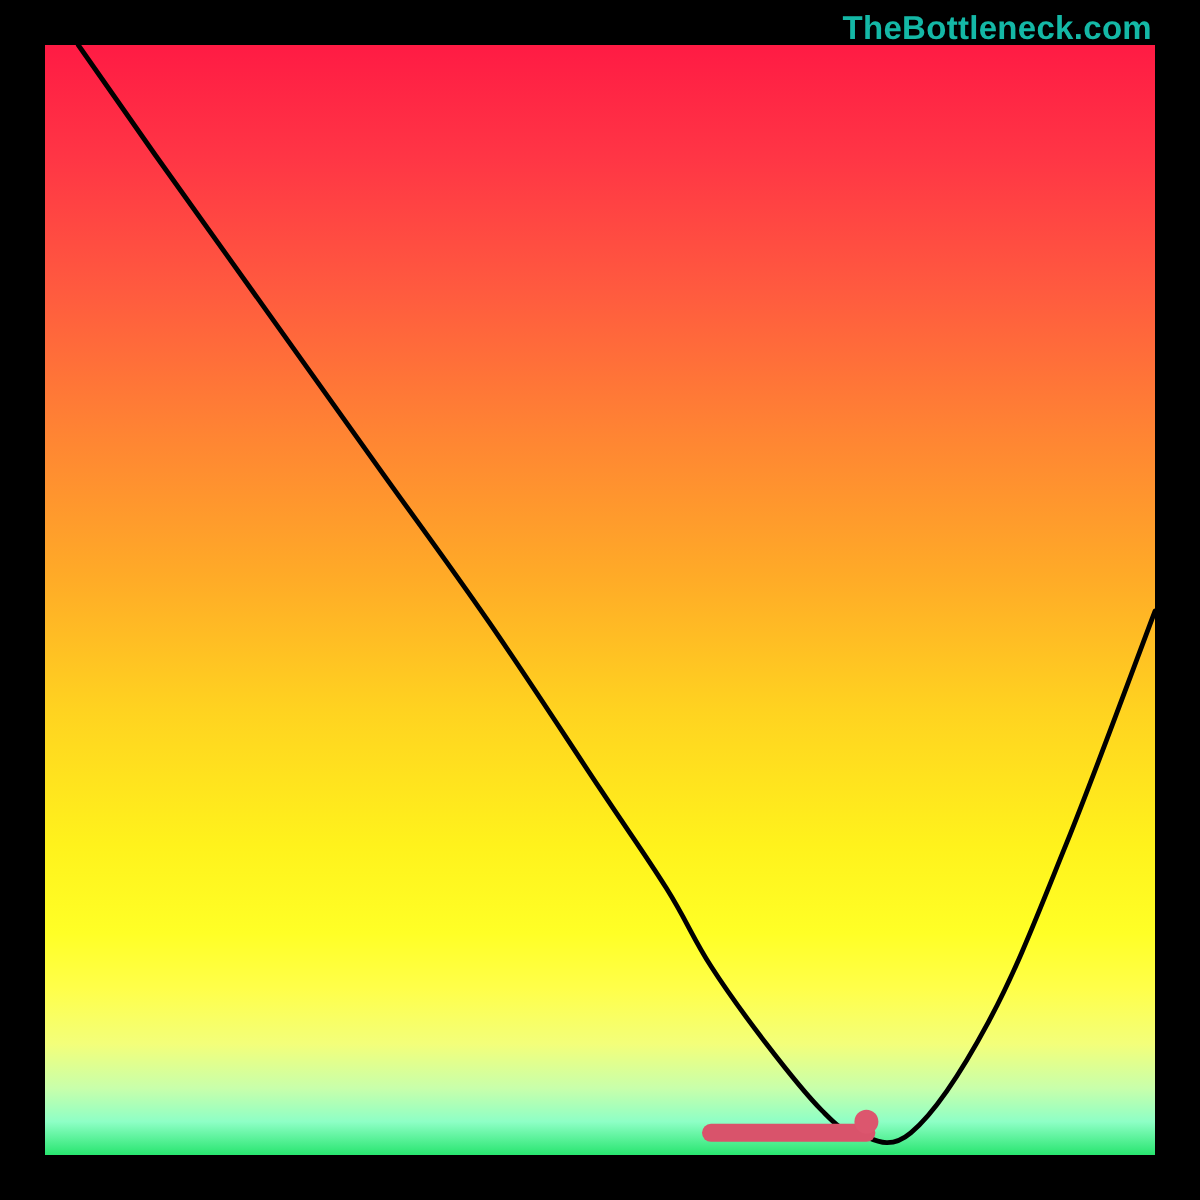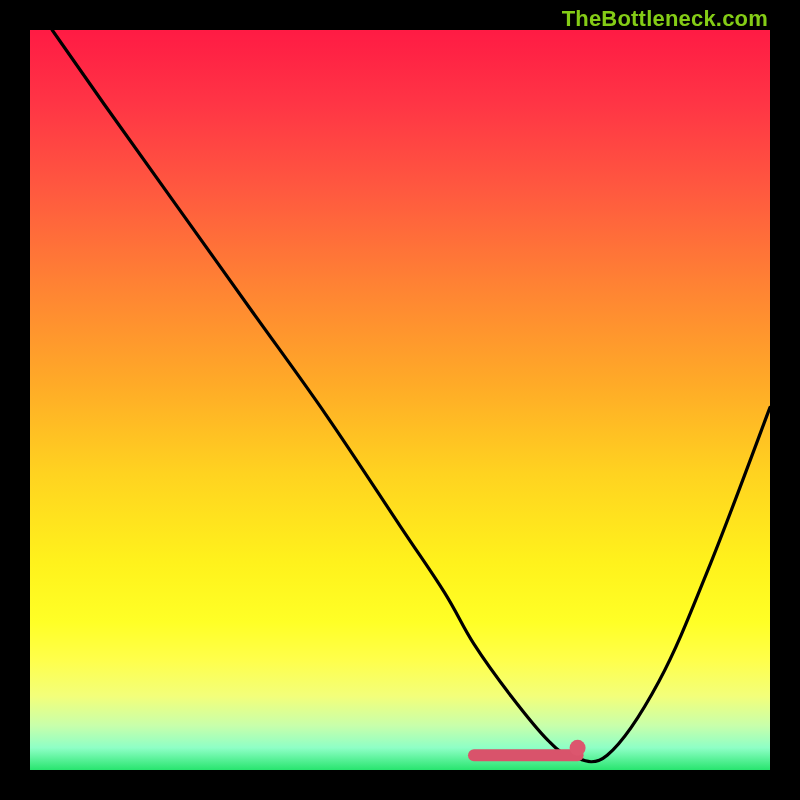--- a/index.html
+++ b/index.html
@@ -40,21 +40,21 @@
     width: 100%;
     height: 100%;
   }
   .watermark {
     position: absolute;
     top: 6px;
     right: 32px;
     font-family: Arial, Helvetica, sans-serif;
     font-size: 22px;
     font-weight: bold;
-    color: #84cc16;
+    color: #14b8a6;
     letter-spacing: 0.2px;
   }
 </style>
 </head>
 <body>
 
 <div class="frame">
   <div class="watermark">TheBottleneck.com</div>
 
   <div class="plot">

